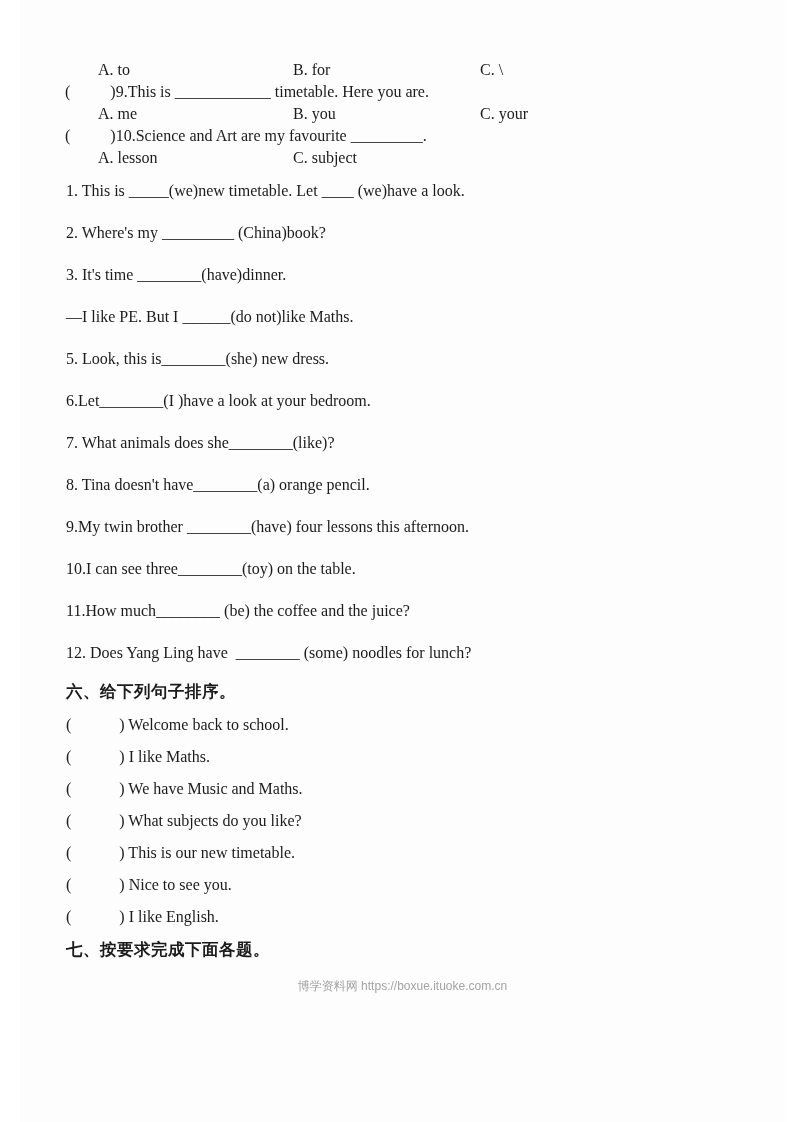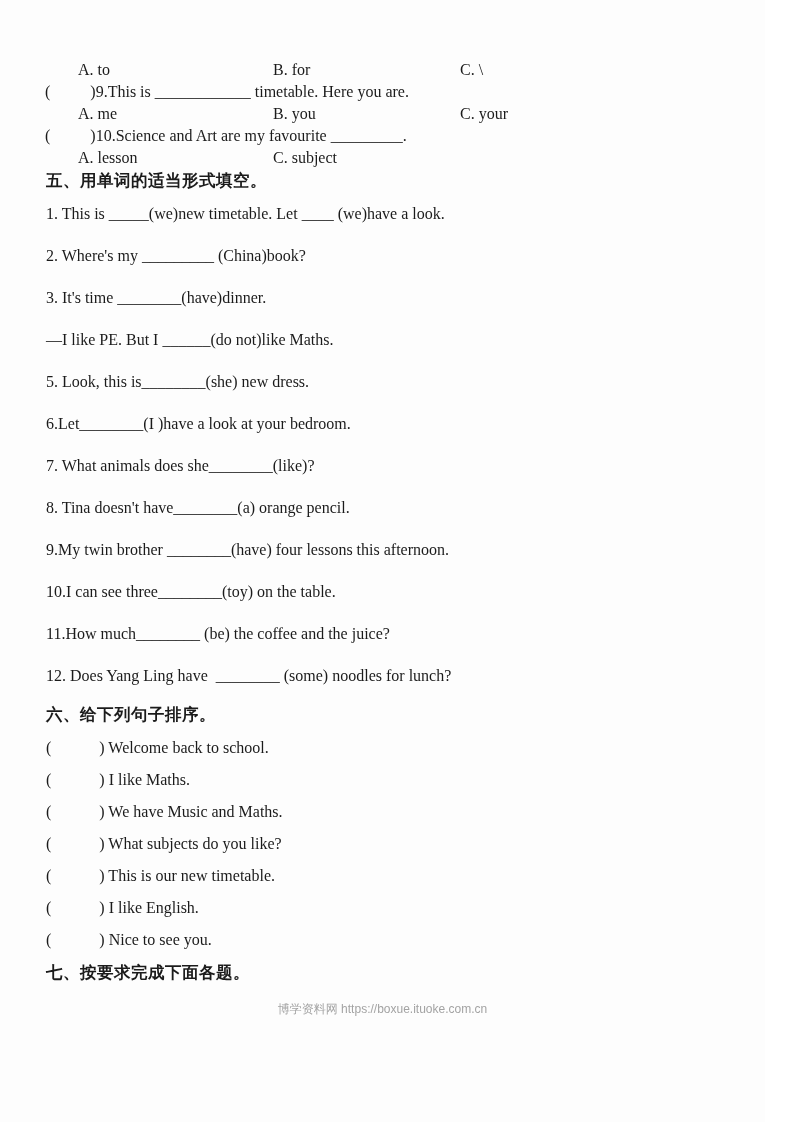--- a/index.html
+++ b/index.html
@@ -6,20 +6,21 @@
   .page {
     position: relative;
     width: 765px;
     height: 1122px;
     background: #fdfdfd;
     font-family: "Liberation Serif", serif;
     font-size: 16px;
     color: #1b1b1b;
     overflow: hidden;
     box-sizing: border-box;
+    margin-left: 20px;
   }
   .mcq { padding-top: 59px; }
   .opt-row {
     display: flex;
     padding-left: 78px;
     line-height: 22px;
     white-space: pre-wrap;
   }
   .opt-col-a { width: 195px; flex: 0 0 auto; }
   .opt-col-b { width: 187px; flex: 0 0 auto; }
@@ -80,21 +81,20 @@
       <span class="opt-col-b">B. you</span>
       <span class="opt-col-c">C. your</span>
     </div>
     <div class="q-line">(          )10.Science and Art are my favourite _________.</div>
     <div class="opt-row">
       <span class="opt-col-a">A. lesson</span>
       <span class="opt-col-c">C. subject</span>
     </div>
   </div>
 
-  <div class="sec-title s5">五、用单词的适当形式填空。</div>
   <div>
     <div class="s5-item first">1. This is _____(we)new timetable. Let ____ (we)have a look.</div>
     <div class="s5-item">2. Where's my _________ (China)book?</div>
     <div class="s5-item">3. It's time ________(have)dinner.</div>
     <div class="s5-item">—I like PE. But I ______(do not)like Maths.</div>
     <div class="s5-item">5. Look, this is________(she) new dress.</div>
     <div class="s5-item">6.Let________(I )have a look at your bedroom.</div>
     <div class="s5-item">7. What animals does she________(like)?</div>
     <div class="s5-item">8. Tina doesn't have________(a) orange pencil.</div>
     <div class="s5-item">9.My twin brother ________(have) four lessons this afternoon.</div>
@@ -103,21 +103,21 @@
     <div class="s5-item">12. Does Yang Ling have  ________ (some) noodles for lunch?</div>
   </div>
 
   <div class="sec-title s6">六、给下列句子排序。</div>
   <div>
     <div class="s6-item">(            ) Welcome back to school.</div>
     <div class="s6-item">(            ) I like Maths.</div>
     <div class="s6-item">(            ) We have Music and Maths.</div>
     <div class="s6-item">(            ) What subjects do you like?</div>
     <div class="s6-item">(            ) This is our new timetable.</div>
+    <div class="s6-item">(            ) Nice to see you.</div>
     <div class="s6-item">(            ) I like English.</div>
-    <div class="s6-item">(            ) Nice to see you.</div>
   </div>
 
   <div class="sec-title s7">七、按要求完成下面各题。</div>
 
   <div class="footer">博学资料网 https://boxue.ituoke.com.cn</div>
 
 </div>
 
 </body></html>

